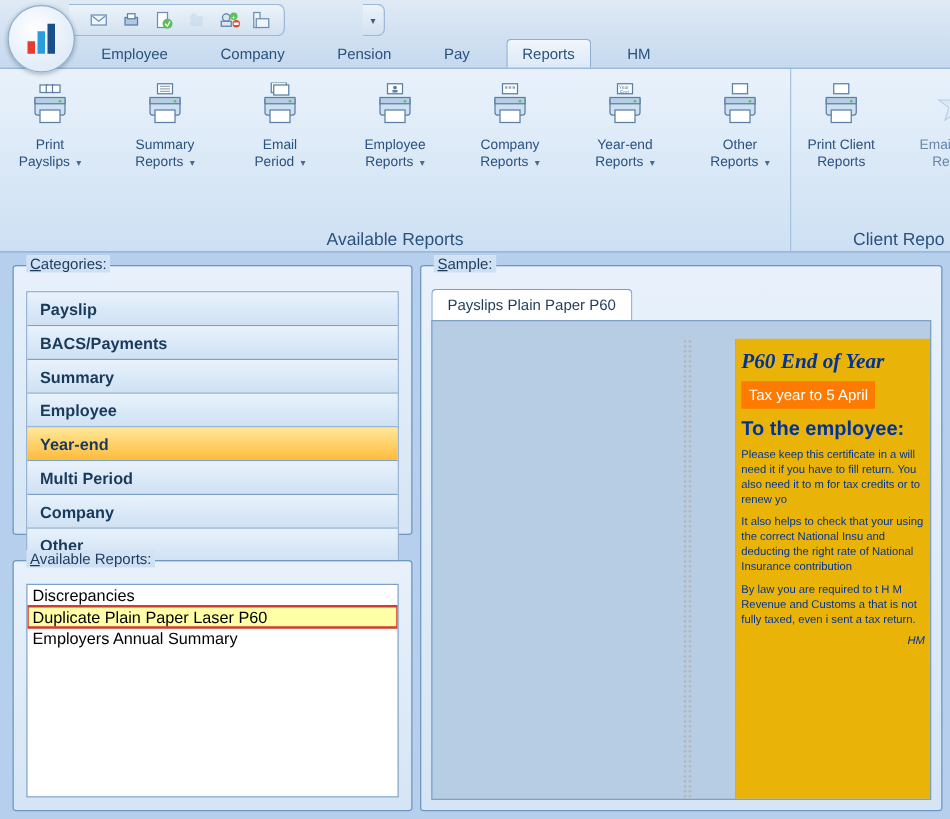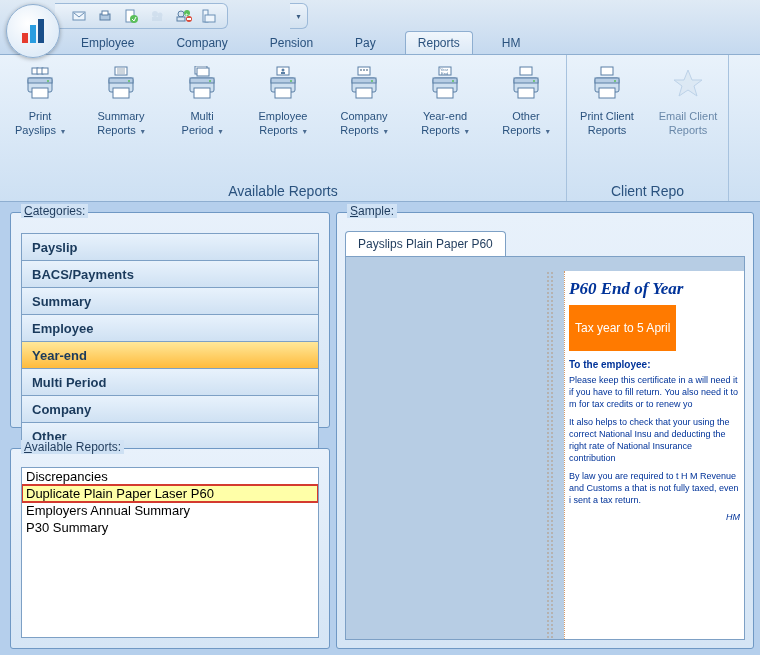--- a/index.html
+++ b/index.html
@@ -16,21 +16,21 @@
 .qat-dropdown-sep { position: absolute; top: 3px; left: 290px; width: 18px; height: 26px; background: linear-gradient(#ecf3fa,#d2e1f0); border: 1px solid #9cb9d8; border-left: none; border-radius: 0 6px 6px 0; display: flex; align-items: center; justify-content: center; font-size: 8px; color: #3b5d82; }
 
 
 .tabs { position: absolute; top: 30px; left: 68px; height: 24px; display: flex; gap: 16px; align-items: flex-end; }
 .tab { padding: 4px 12px; color: #2a527e; border: 1px solid transparent; border-bottom: none; }
 .tab.active { background: linear-gradient(#f0f6fc,#dce9f6); border-color: #8eaed0; border-radius: 4px 4px 0 0; }
 
 
 .ribbon { height: 148px; background: linear-gradient(#e9f2fb,#cde0f3); border-top: 1px solid #8eaed0; border-bottom: 1px solid #8eaed0; display: flex; }
 .group { border-right: 1px solid #a7c2de; display: flex; flex-direction: column; padding: 2px 4px 0; }
-.group-items { flex: 1; display: flex; gap: 9px; align-items: flex-start; padding-top: 6px; }
+.group-items { flex: 1; display: flex; gap: 20px; align-items: flex-start; padding-top: 6px; }
 .group-caption { height: 18px; text-align: center; font-size: 14px; color: #2a527e; }
 .rbtn { width: 72px; text-align: center; color: #2a527e; font-size: 11px; line-height: 14px; cursor: pointer; }
 .rbtn .ricon { height: 42px; display: flex; align-items: center; justify-content: center; margin-bottom: 4px; }
 .rbtn .label-line { display: block; }
 .rbtn .dd-arrow { font-size: 8px; margin-left: 2px; color: #4a6b91; }
 .rbtn.disabled { opacity: 0.65; }
 svg.printer { width: 36px; height: 36px; }
 
 
 .main { display: flex; gap: 6px; padding: 10px 6px 6px 10px; height: calc(655px - 54px - 148px); }
@@ -48,25 +48,25 @@
 .avail-panel { flex: 1; padding: 18px 10px 10px; }
 .avail-list { background: #fff; border: 1px solid #7da0c5; height: 100%; overflow: hidden; }
 .avail-item { padding: 1px 4px; font-size: 13px; color: #000; cursor: pointer; }
 .avail-item.hl { background: #ffffa8; outline: 2px solid #d43a2f; outline-offset: -1px; }
 
 .right-col { flex: 1; display: flex; flex-direction: column; }
 .sample-panel { flex: 1; padding: 18px 8px 8px; display: flex; flex-direction: column; }
 .sample-tabstrip { display: flex; }
 .sample-tab { background: #fff; border: 1px solid #7da0c5; border-bottom: none; border-radius: 4px 4px 0 0; padding: 5px 12px; font-size: 12px; }
 .sample-view { flex: 1; background: #b7cde4; border: 1px solid #7da0c5; position: relative; overflow: hidden; }
-.doc { position: absolute; right: 0; top: 14px; width: 180px; bottom: 0; background: #ffffff; border-left: 1px dotted #d49a6a; padding: 4px; }
+.doc { position: absolute; right: 0; top: 14px; width: 156px; bottom: 0; background: #eab308; border-left: 1px dotted #d49a6a; padding: 4px; }
 .dotborder { position: absolute; left: 200px; top: 14px; bottom: 0; width: 8px; background-image: radial-gradient(#b08050 1px, transparent 1px); background-size: 4px 4px; opacity: 0.35; }
 .p60-title { color: #003399; font-style: italic; font-weight: bold; font-family: 'Times New Roman', serif; font-size: 17px; margin: 4px 0 6px; }
-.tax-band { background: #ff7a00; color: #fff; padding: 16px 6px; font-size: 12px; margin-bottom: 8px; display: inline-block; }
-.emp-h { color: #003399; font-weight: bold; font-size: 10px; margin-bottom: 4px; }
+.tax-band { background: #ff7a00; color: #fff; padding: 4px 6px; font-size: 12px; margin-bottom: 8px; display: inline-block; }
+.emp-h { color: #003399; font-weight: bold; font-size: 16px; margin-bottom: 4px; }
 .emp-p { color: #003399; font-size: 9px; line-height: 12px; margin-bottom: 6px; font-family: Arial, sans-serif; }
 .hm { color: #003399; font-style: italic; font-size: 9px; text-align: right; }
 </style>
 </head>
 <body>
 
 <div class="qat-region">
   <div class="app-button">
     <div class="logo-bars">
       <span style="height:10px;background:#e63b2e"></span>
@@ -168,21 +168,21 @@
           <div class="ricon">
             <svg class="printer" viewBox="0 0 36 36">
               <rect x="11" y="0" width="12" height="8" fill="#fff" stroke="#5a7fa5"></rect>
               <rect x="13" y="2" width="12" height="8" fill="#fff" stroke="#5a7fa5"></rect>
               <rect x="6" y="12" width="24" height="14" rx="2" fill="#cfe0f0" stroke="#5a7fa5"></rect>
               <rect x="10" y="22" width="16" height="10" fill="#fff" stroke="#5a7fa5"></rect>
               <rect x="6" y="12" width="24" height="5" fill="#b7cde4" stroke="#5a7fa5"></rect>
               <circle cx="26" cy="15" r="1" fill="#5bbf5b"></circle>
             </svg>
           </div>
-          <span class="label-line">Multi</span>
+          <span class="label-line">Email</span>
           <span class="label-line">Period <span class="dd-arrow">▾</span></span>
         </div>
         <div class="rbtn">
           <div class="ricon">
             <svg class="printer" viewBox="0 0 36 36">
               <rect x="12" y="1" width="12" height="8" fill="#fff" stroke="#5a7fa5"></rect>
               <circle cx="18" cy="4" r="1.5" fill="#5a7fa5"></circle>
               <rect x="16" y="6" width="4" height="2" fill="#5a7fa5"></rect>
               <rect x="6" y="12" width="24" height="14" rx="2" fill="#cfe0f0" stroke="#5a7fa5"></rect>
               <rect x="10" y="22" width="16" height="10" fill="#fff" stroke="#5a7fa5"></rect>
@@ -284,21 +284,20 @@
           <div class="cat-item">Other</div>
           <div class="cat-item">Pension</div>
         </div>
     </div>
     <div class="panel avail-panel">
       <div class="panel-legend"><u>A</u><span>vailable Reports:</span></div>
       <div class="avail-list" id="availlist">
           <div class="avail-item">Discrepancies</div>
           <div class="avail-item hl">Duplicate Plain Paper Laser P60</div>
           <div class="avail-item">Employers Annual Summary</div>
-          <div class="avail-item">P30 Summary</div>
         </div>
     </div>
   </div>
   <div class="right-col">
     <div class="panel sample-panel">
       <div class="panel-legend"><u>S</u><span>ample:</span></div>
       <div class="sample-tabstrip">
         <div class="sample-tab">Payslips Plain Paper P60</div>
       </div>
       <div class="sample-view">

